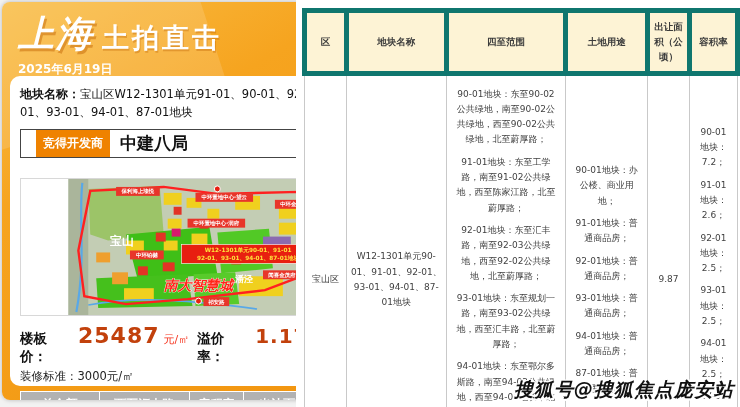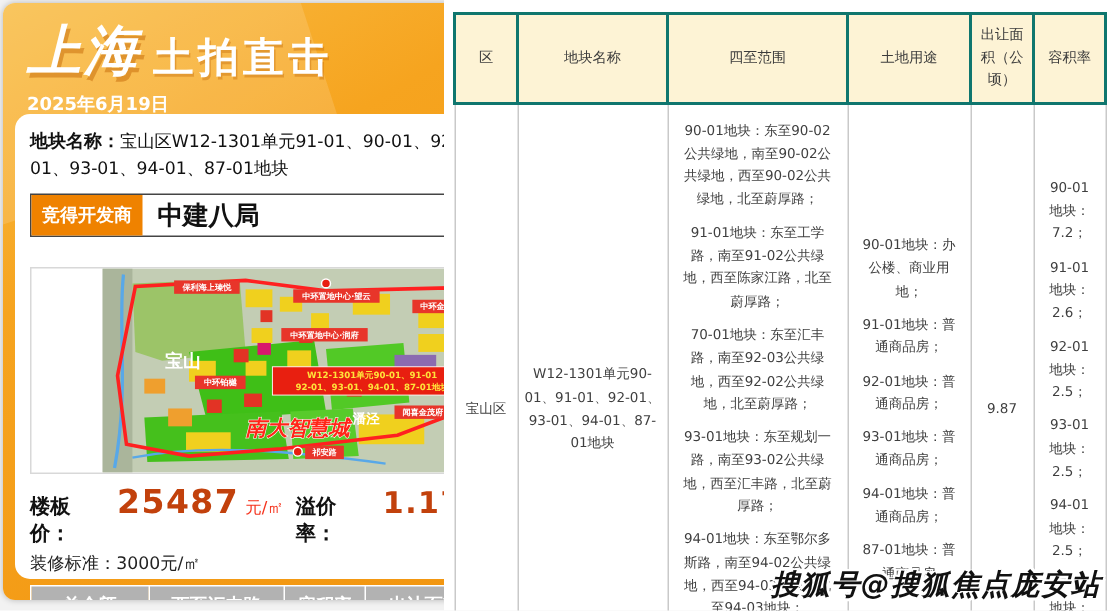--- a/index.html
+++ b/index.html
@@ -27,21 +27,21 @@
   }
   .title-rest { font-size:27px; font-weight:bold; letter-spacing:3px; padding-bottom:3px;
     text-shadow:1px 2px 0 rgba(190,95,0,.35); }
   .poster-date { font-size:12px; font-weight:bold; margin-top:2px; }
   .card {
     position:absolute; left:8px; right:8px; top:74px; bottom:14px;
     background:#fff; border-radius:10px; padding:9px 10px 8px 10px;
   }
   .parcel-line { font-size:11.5px; color:#111; line-height:1.55; }
   .parcel-line b { font-size:12px; }
-  .dev-row { display:flex; align-items:stretch; margin-top:7px; border:1px solid #444; }
+  .dev-row { display:flex; align-items:stretch; margin-top:7px; border:1px solid #444;padding-left:15px; }
   .dev-badge {
     background:#ef8200; color:#fff; font-size:12px; font-weight:bold;
     padding:4px 7px; display:flex; align-items:center; white-space:nowrap;
   }
   .dev-name { font-size:17px; font-weight:bold; color:#111; padding:2px 10px; display:flex; align-items:center; }
   .map-wrap { margin-top:20px; border:1px solid #d8d8d8;padding-left:46px; }
   .map-wrap svg { display:block; width:100%; height:136px; }
   .price-row { display:flex; align-items:baseline; margin-top:7px; gap:4px; }
   .plabel { font-size:13.5px; font-weight:bold; color:#111; }
   .pbig { font-size:22px; font-weight:bold; color:#c2410c; letter-spacing:1px; }
@@ -50,21 +50,21 @@
   .deco-line { font-size:11.5px; color:#222; margin-top:3px; }
   table.sum { width:100%; border-collapse:collapse; margin-top:7px; table-layout:fixed; }
   table.sum th {
     background:#b2b2b2; color:#fff; font-size:12px; font-weight:bold;
     padding:4px 0; border:1px solid #fff;
   }
   
   .right-area { position:absolute; left:296px; top:0; right:0; bottom:0; background:#fff; }
   table.land { border-collapse:collapse; table-layout:fixed; margin:8px 0 0 6px; }
   table.land th {
-    background:#fdf3d5; border:2px solid #0f766e; font-size:9.5px; font-weight:normal;
+    background:#fdf3d5; border:5px solid #0f766e; font-size:9.5px; font-weight:bold;
     color:#3c3c3c; padding:6px 2px; height:56px; line-height:1.6;margin-left:43px;
   }
   table.land td {
     border:1px solid #c9c9c9; font-size:9px; color:#3f3f3f; text-align:center;
     vertical-align:middle; padding:4px 3px; line-height:1.7; height:322px;
   }
   table.land td p { margin:7px 4px; }
   
   .watermark {
     position:absolute; right:6px; bottom:4px; font-size:19px; font-weight:bold;
@@ -225,21 +225,21 @@
       <th>土地用途</th>
       <th>出让面积（公顷）</th>
       <th>容积率</th>
     </tr>
     <tr>
       <td>宝山区</td>
       <td>W12-1301单元90-01、91-01、92-01、93-01、94-01、87-01地块</td>
       <td>
         <p>90-01地块：东至90-02公共绿地，南至90-02公共绿地，西至90-02公共绿地，北至蔚厚路；</p>
         <p>91-01地块：东至工学路，南至91-02公共绿地，西至陈家江路，北至蔚厚路；</p>
-        <p>70-01地块：东至汇丰路，南至92-03公共绿地，西至92-02公共绿地，北至蔚厚路；</p>
+        <p>92-01地块：东至汇丰路，南至92-03公共绿地，西至92-02公共绿地，北至蔚厚路；</p>
         <p>93-01地块：东至规划一路，南至93-02公共绿地，西至汇丰路，北至蔚厚路；</p>
         <p>94-01地块：东至鄂尔多斯路，南至94-02公共绿地，西至94-03地块，北至94-03地块；</p>
         <p>87-01地块：东至规划二路，南至规划二路，西至汇丰路，北至规划十路</p>
       </td>
       <td>
         <p>90-01地块：办公楼、商业用地；</p>
         <p>91-01地块：普通商品房；</p>
         <p>92-01地块：普通商品房；</p>
         <p>93-01地块：普通商品房；</p>
         <p>94-01地块：普通商品房；</p>

